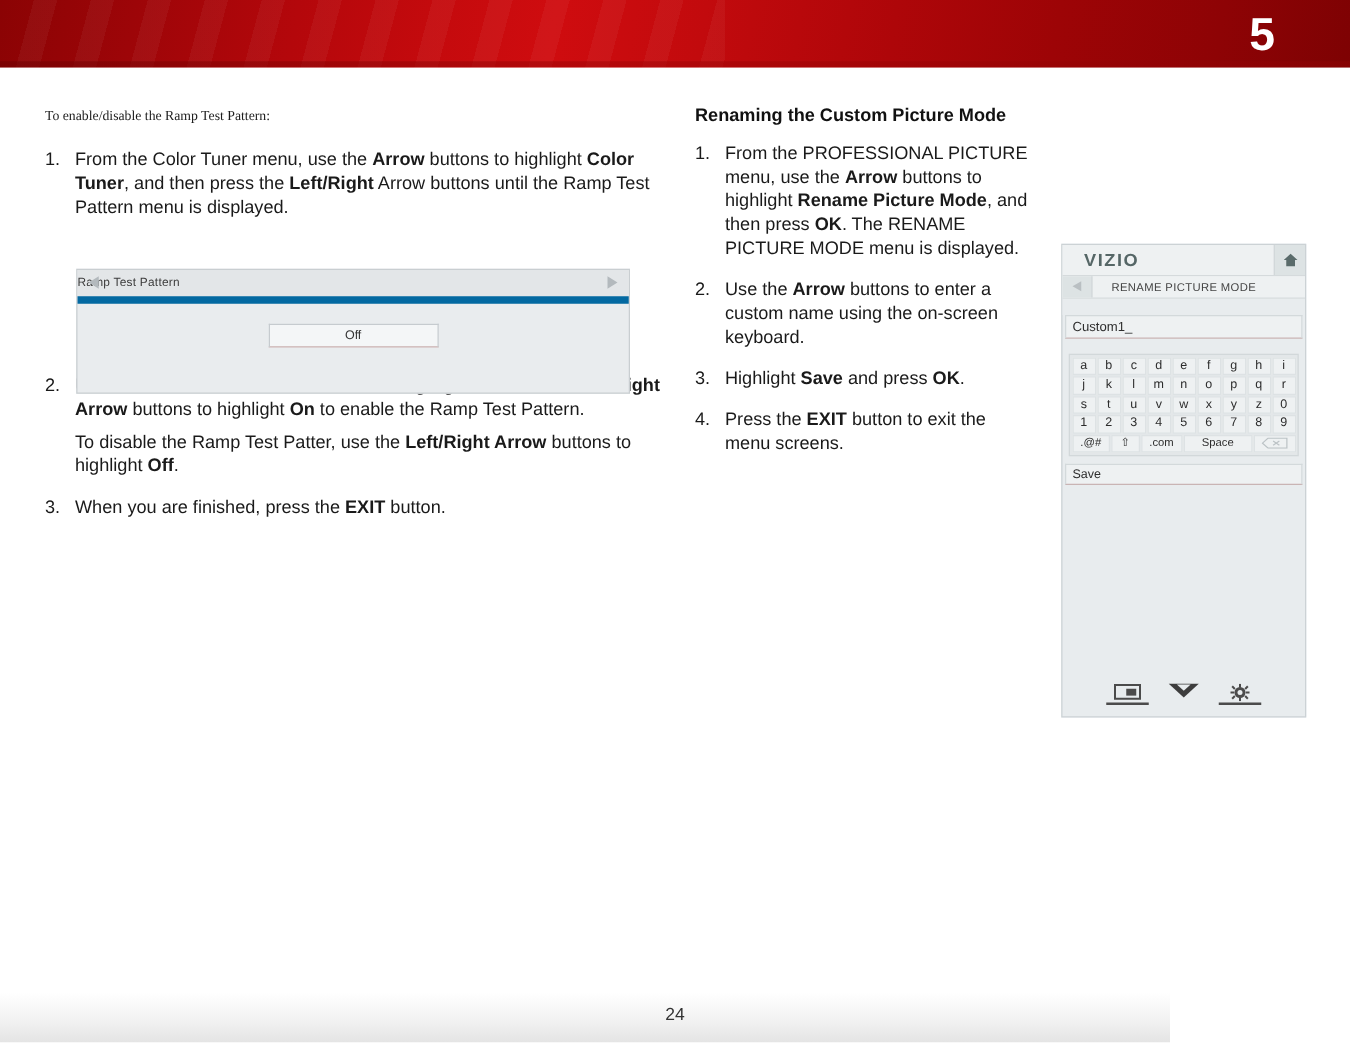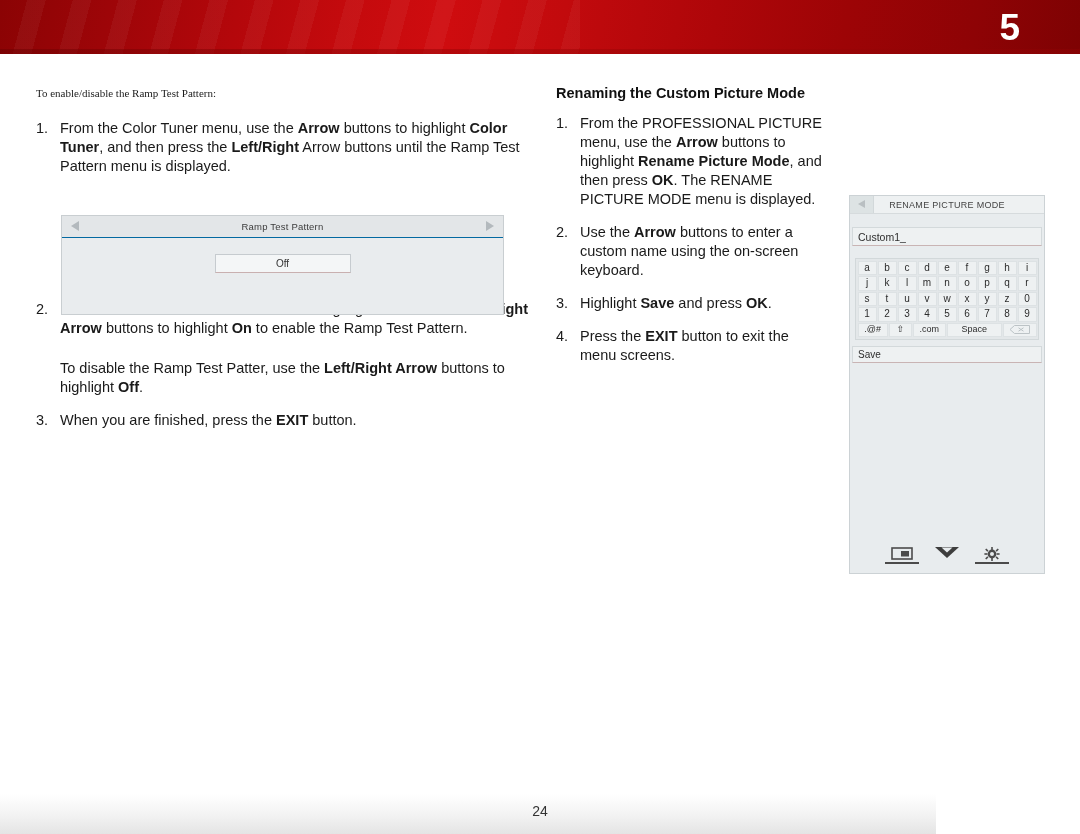--- a/index.html
+++ b/index.html
@@ -105,43 +105,42 @@
     line-height: 19px;
   }
   .step .num {
     position: absolute;
     left: 0; top: 0;
     width: 20px;
     text-align: left;
   }
   .step .sub {
     display: block;
-    margin-top: 21px;
+    margin-top: 7px;
   }
   b { font-weight: bold; }
 
   
   .rtp-menu {
     position: absolute;
     left: 25px;
     top: 131px;
     width: 443px;
     height: 100px;
     background: #e9ecee;
     border: 1px solid #c9ced1;
     box-sizing: border-box;
   }
   .rtp-header {
     position: relative;
     height: 21px;
     background: #e3e6e8;
-    border-bottom: 1px solid #0369a1;
-    display: flex;
-    align-items: center;
-    justify-content: center;
+    border-bottom: 6px solid #0369a1;
+    display: flex;
+    align-items: center;
   }
   .rtp-title {
     font-size: 9.5px;
     color: #3c3c3c;
     letter-spacing: .2px;
   }
   .tri {
     position: absolute;
     top: 5px;
     width: 0; height: 0;
@@ -416,20 +415,30 @@
       <li class="step">
         <span class="num">4.</span>
         <span class="txt"><span>Press the </span><b>EXIT</b><span> button to exit the menu screens.</span></span>
       </li>
     </ol>
   </div>
 </div>
 
 <div class="tv-panel">
 
+  <div class="tv-topbar">
+    <span class="vizio-logo">VIZIO</span>
+    <span class="home-btn">
+      <span class="home-icon">
+        <svg width="13" height="12" viewBox="0 0 13 12">
+          <path d="M6.5 1 L12 6 H10 V11 H3 V6 H1 Z" fill="#5a6b6b"></path>
+        </svg>
+      </span>
+    </span>
+  </div>
 
   <div class="tv-titlebar">
     <span class="tv-backbtn">
       <span class="tri-back"></span>
     </span>
     <span class="tv-title">RENAME PICTURE MODE</span>
   </div>
 
   <div class="tv-gap"></div>
 

